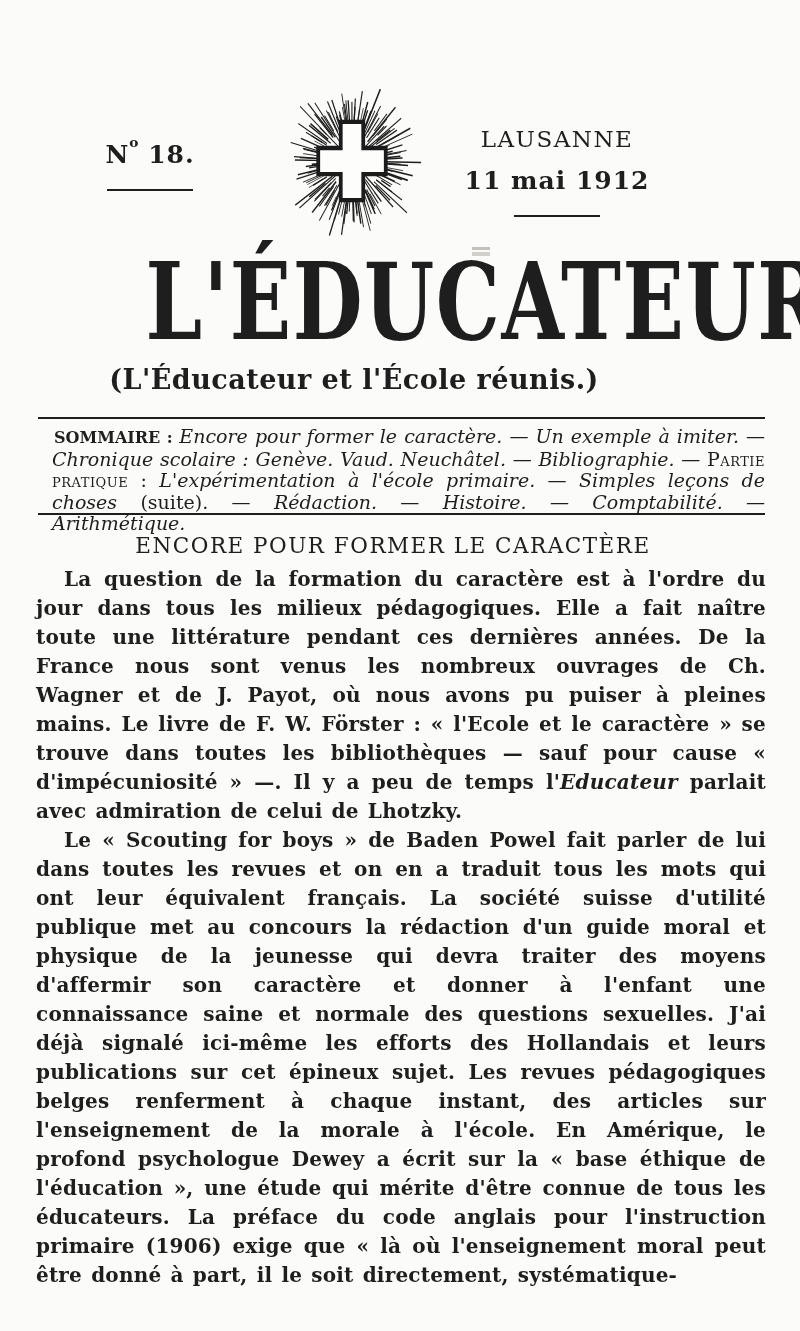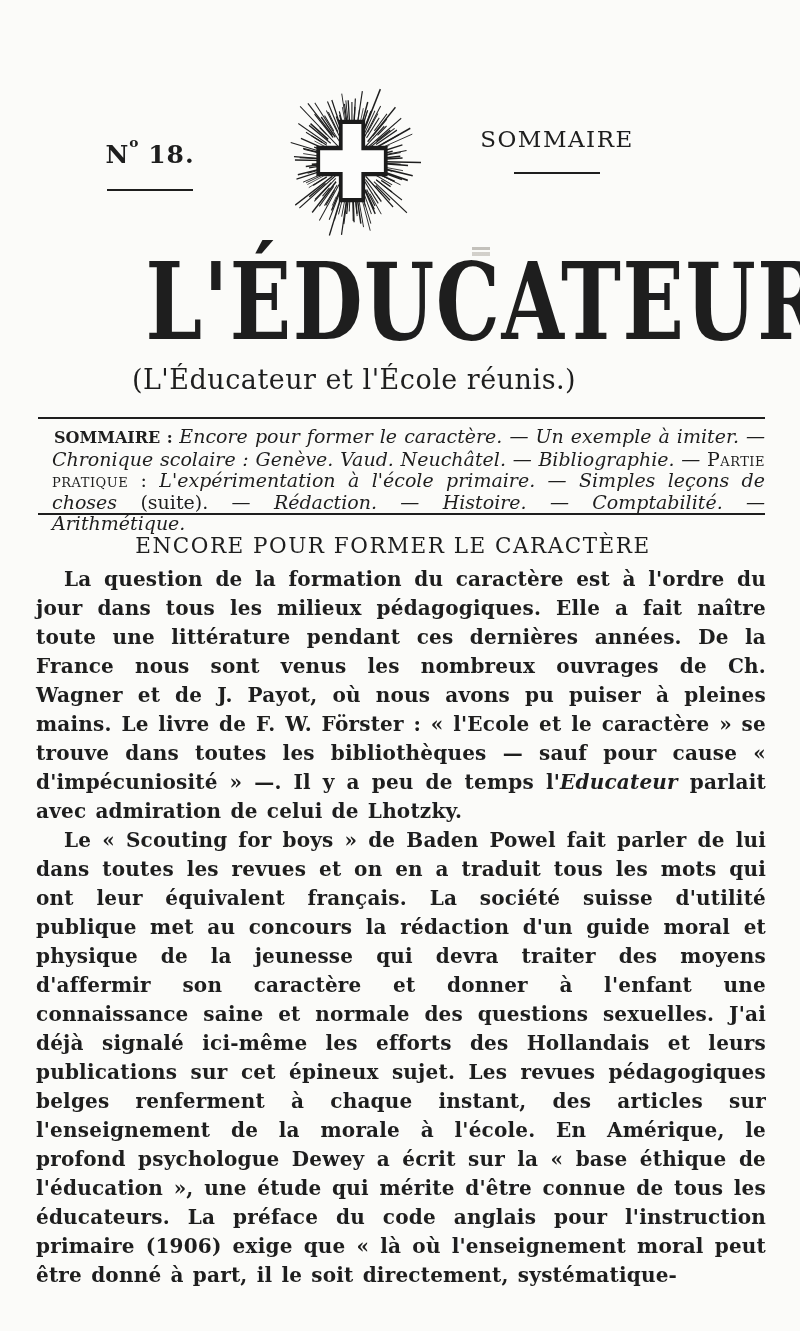--- a/index.html
+++ b/index.html
@@ -25,21 +25,21 @@
   .emblem svg{display:block;width:100%;height:100%;}
 
   
   .title-wrap{position:absolute;top:248px;left:38px;width:632px;text-align:center;}
   .title{
     display:inline-block;font-size:106px;font-weight:bold;line-height:1.02;
     letter-spacing:2px;white-space:nowrap;
     transform:scaleX(0.76);transform-origin:50% 50%;
   }
   .subtitle{position:absolute;top:364px;left:38px;width:632px;text-align:center;
-    font-size:27px;font-weight:normal;letter-spacing:0.5px;}
+    font-size:27px;font-weight:bold;letter-spacing:0.5px;}
 
   
   .rule{position:absolute;left:38px;width:727px;height:2px;background:var(--ink,#1e1e1e);}
   .rule-top{top:417px;}
   .rule-bottom{top:513px;}
   .sommaire{
     position:absolute;top:426px;left:38px;width:727px;box-sizing:border-box;
     font-size:19px;line-height:21.5px;text-align:justify;
     padding-left:14px;text-indent:-14px;
   }
@@ -209,21 +209,22 @@
           <line x1="137.1" y1="86.6" x2="149.9" y2="82.0" stroke="#1e1e1e" stroke-width="0.94"></line>
           <line x1="140.6" y1="91.5" x2="154.2" y2="88.7" stroke="#1e1e1e" stroke-width="1.69"></line>
           <line x1="139.6" y1="94.1" x2="164.9" y2="90.3" stroke="#1e1e1e" stroke-width="1.28"></line>
           <line x1="135.1" y1="98.3" x2="167.4" y2="96.6" stroke="#1e1e1e" stroke-width="1.71"></line>
         </g>
       <path d="M85 55 H115 V85 H145 V115 H115 V145 H85 V115 H55 V85 H85 Z" fill="#fdfdfc" stroke="#1b1b1b" stroke-width="5"></path>
     </svg>
   </div>
 
   <div class="city-block">
-    <div class="mast-line1">SOMMAIRE</div>
+    <div class="mast-line1">LAUSANNE</div>
+    <div class="mast-line2">11 mai 1912</div>
     <div class="mast-rule"></div>
   </div>
 
   <div class="smudge"></div>
 
   <div class="title-wrap">
     <div class="title">L'ÉDUCATEUR</div>
   </div>
   <div class="subtitle">(L'Éducateur et l'École réunis.)</div>
 

